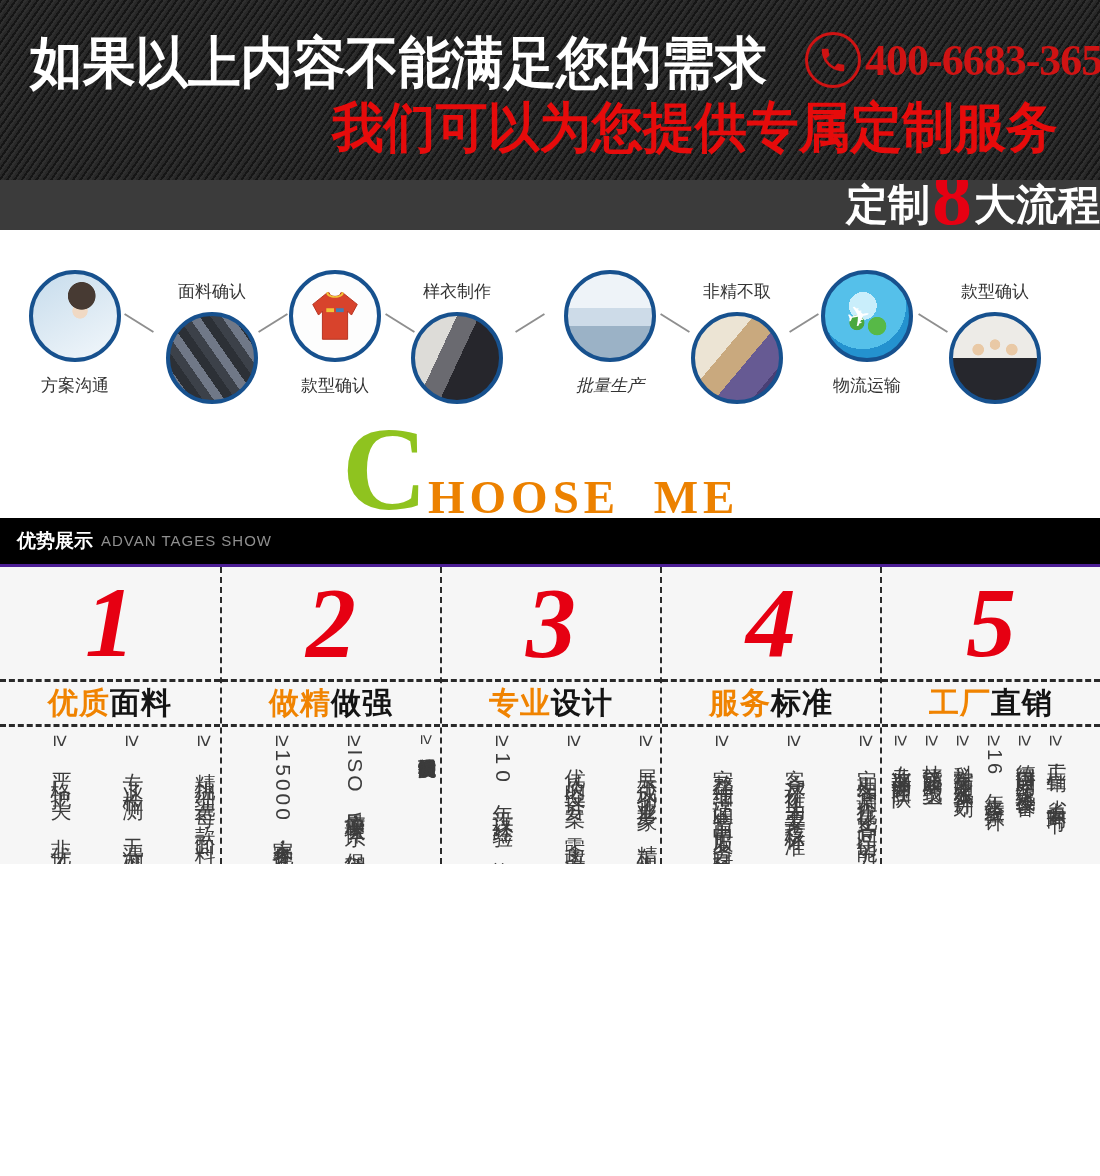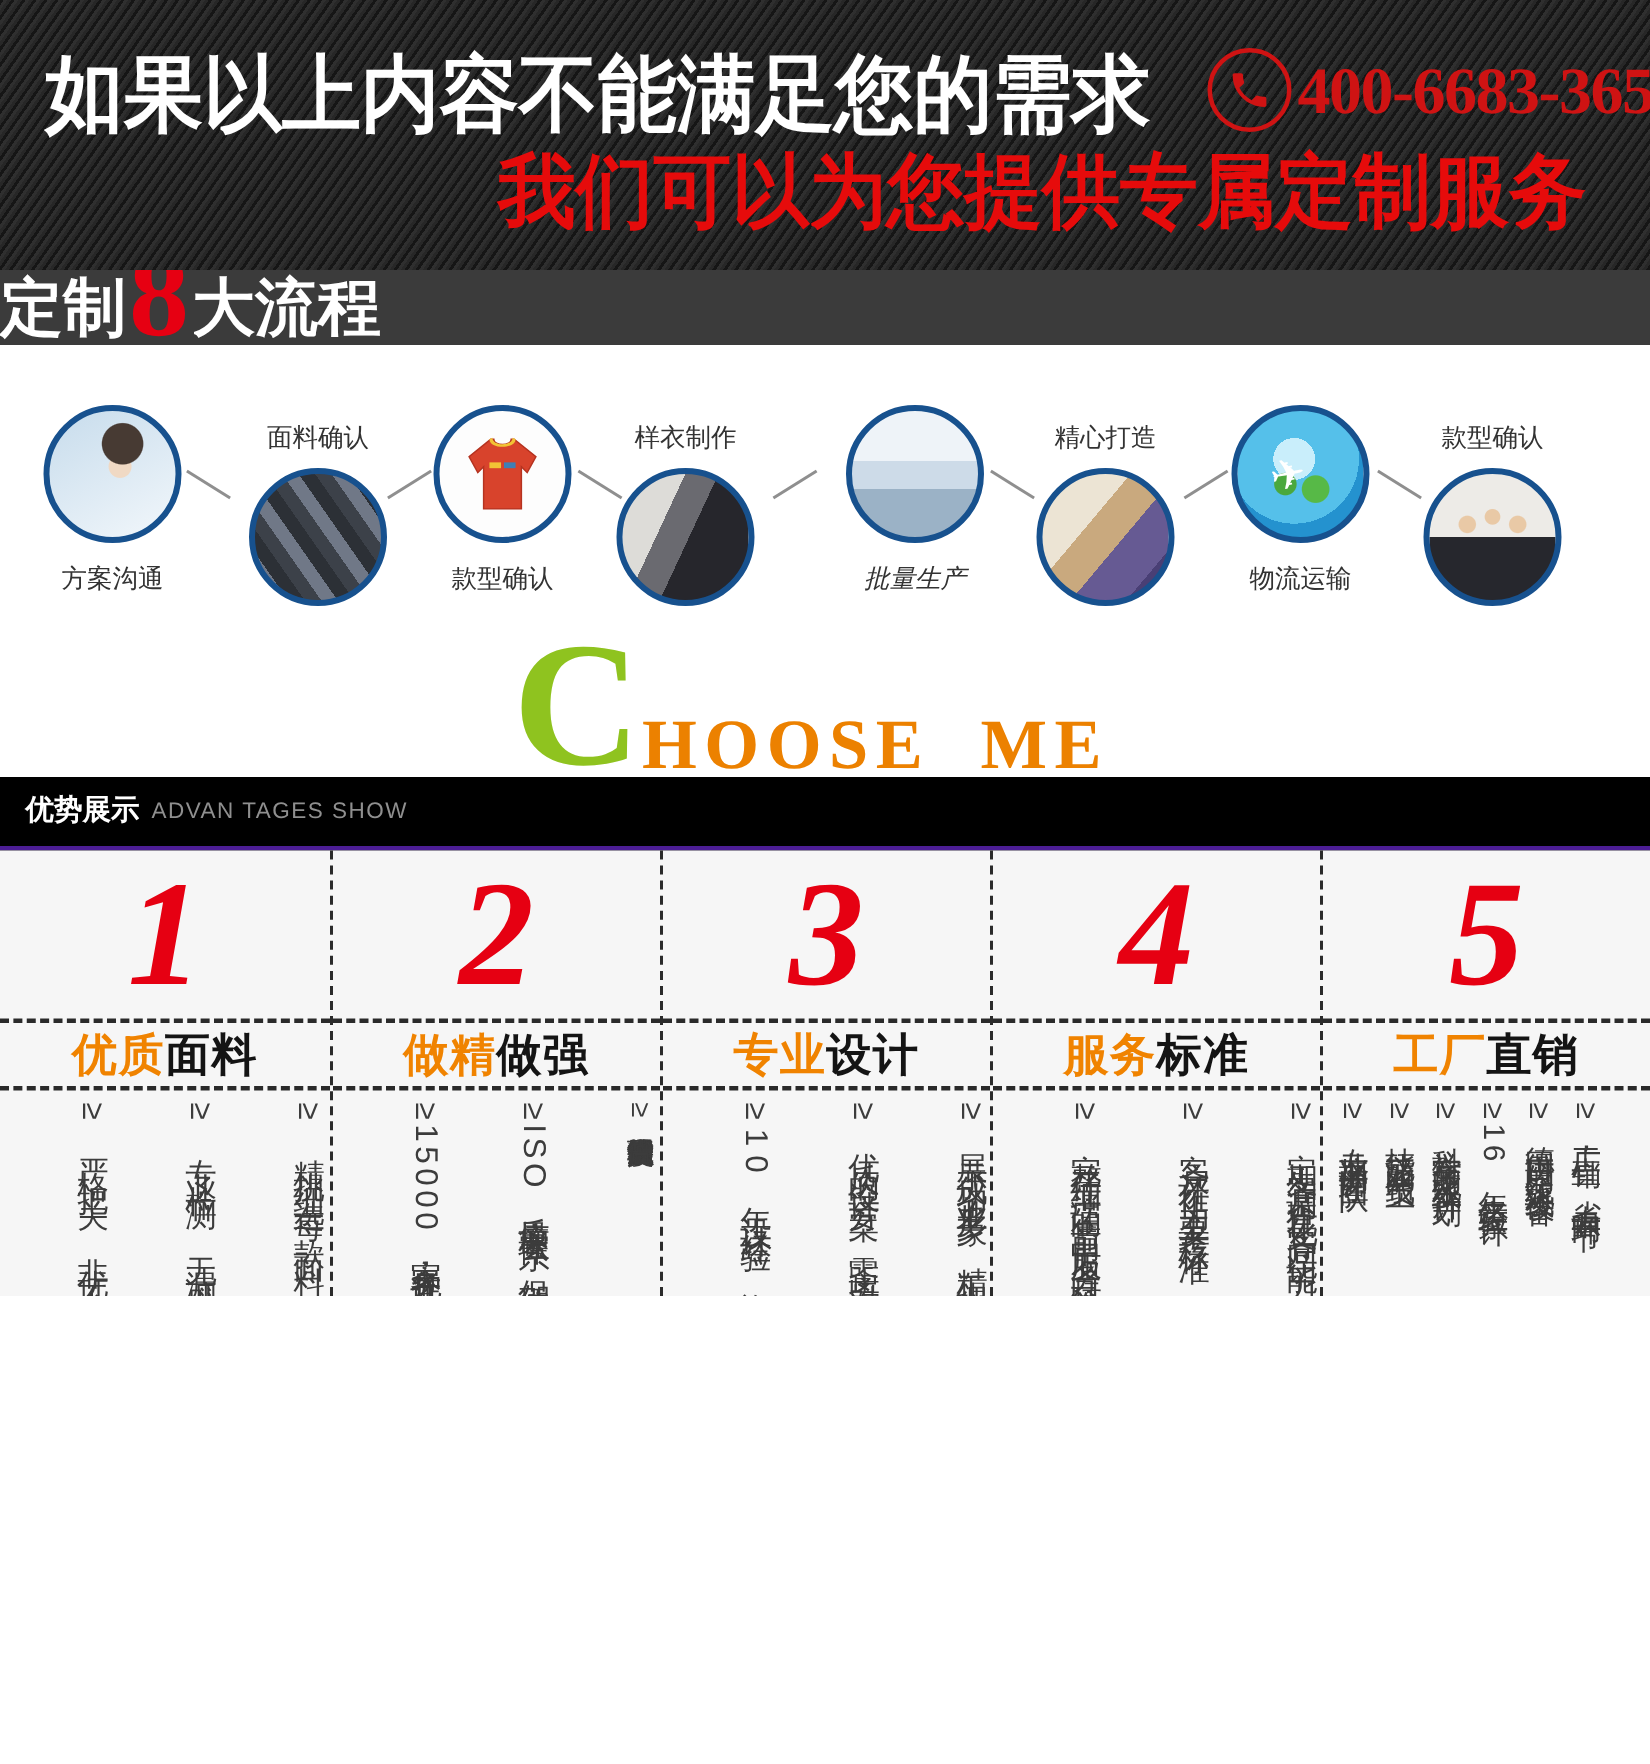--- a/index.html
+++ b/index.html
@@ -1,36 +1,36 @@
 <!DOCTYPE html>
 <html><head>
 <meta charset="utf-8">
 <style>
   html,body{margin:0;padding:0;background:#ffffff;}
   #page{position:relative;width:1100px;height:864px;overflow:hidden;
-        font-family:"Liberation Sans",sans-serif;background:#4d7c0f;}
+        font-family:"Liberation Sans",sans-serif;background:#8b5cf6;}
 
   
   .banner{position:relative;width:100%;height:180px;background:#272727;
     background-image:repeating-linear-gradient(125deg,rgba(0,0,0,.45) 0 2px,rgba(70,70,70,.25) 2px 4px,transparent 4px 6px);
     overflow:visible;z-index:2;}
   .headline{position:absolute;left:30px;top:26px;color:#fff;font-weight:bold;
     font-size:56px;letter-spacing:0px;transform:scaleX(.94);transform-origin:left;white-space:nowrap;}
   .phone-wrap{position:absolute;left:805px;top:32px;display:flex;align-items:center;gap:4px;}
   .phone-circle{width:50px;height:50px;border:3px solid #cf1313;border-radius:50%;
     display:flex;align-items:center;justify-content:center;flex:0 0 auto;}
   .phone-circle svg{width:30px;height:30px;fill:#cf1313;}
   .phone-num{color:#cf1313;font-family:"Liberation Serif",serif;font-weight:bold;
     font-size:44px;letter-spacing:-1px;white-space:nowrap;}
   .subheadline{position:absolute;left:332px;top:92px;color:#e60b0b;font-weight:bold;
     font-size:54px;transform:scaleX(.96);transform-origin:left;white-space:nowrap;}
 
   
   .process-header{position:relative;width:100%;height:50px;background:#3b3b3b;
-    display:flex;align-items:center;justify-content:flex-start;z-index:1;}
+    display:flex;align-items:center;justify-content:flex-end;z-index:1;}
   .ph-text{display:flex;align-items:center;color:#fff;font-weight:bold;font-size:42px;line-height:50px;}
   .ph-num{color:#e60012;font-family:"Liberation Serif",serif;font-weight:bold;
     font-size:80px;line-height:40px;margin:0 2px;position:relative;top:-8px;}
 
   
   .flow{position:relative;width:100%;height:202px;background:#fff;}
   .circle{position:absolute;width:92px;height:92px;border-radius:50%;
     border:4px solid #17518e;box-sizing:border-box;overflow:hidden;background:#fff;
     display:flex;align-items:center;justify-content:center;}
   .img0{background:
@@ -129,21 +129,21 @@
           <rect x="23" y="24" width="8" height="4" fill="#f2c335"></rect>
           <rect x="33" y="24" width="8" height="4" fill="#3f7fb5"></rect>
         </svg>
       </div>
       <div class="step-label" style="left: 275px; top: 144px;">款型确认</div>
       <div class="circle img3" style="left: 411px; top: 82px;"></div>
       <div class="step-label" style="left: 397px; top: 50px;">样衣制作</div>
       <div class="circle img4" style="left: 564px; top: 40px;"></div>
       <div class="step-label" style="left: 550px; top: 144px; font-style: italic;">批量生产</div>
       <div class="circle img5" style="left: 691px; top: 82px;"></div>
-      <div class="step-label" style="left: 677px; top: 50px;">精心打造</div>
+      <div class="step-label" style="left: 677px; top: 50px;">非精不取</div>
       <div class="circle img6" style="left: 821px; top: 40px;">
         <span class="plane">✈</span>
       </div>
       <div class="step-label" style="left: 807px; top: 144px;">物流运输</div>
       <div class="circle img7" style="left: 949px; top: 82px;"></div>
       <div class="step-label" style="left: 935px; top: 50px;">款型确认</div>
       <div class="conn" style="left: 122px; top: 92px; transform: rotate(32deg);"></div>
       <div class="conn" style="left: 256px; top: 92px; transform: rotate(-32deg);"></div>
       <div class="conn" style="left: 383px; top: 92px; transform: rotate(32deg);"></div>
       <div class="conn" style="left: 513px; top: 92px; transform: rotate(-32deg);"></div>

